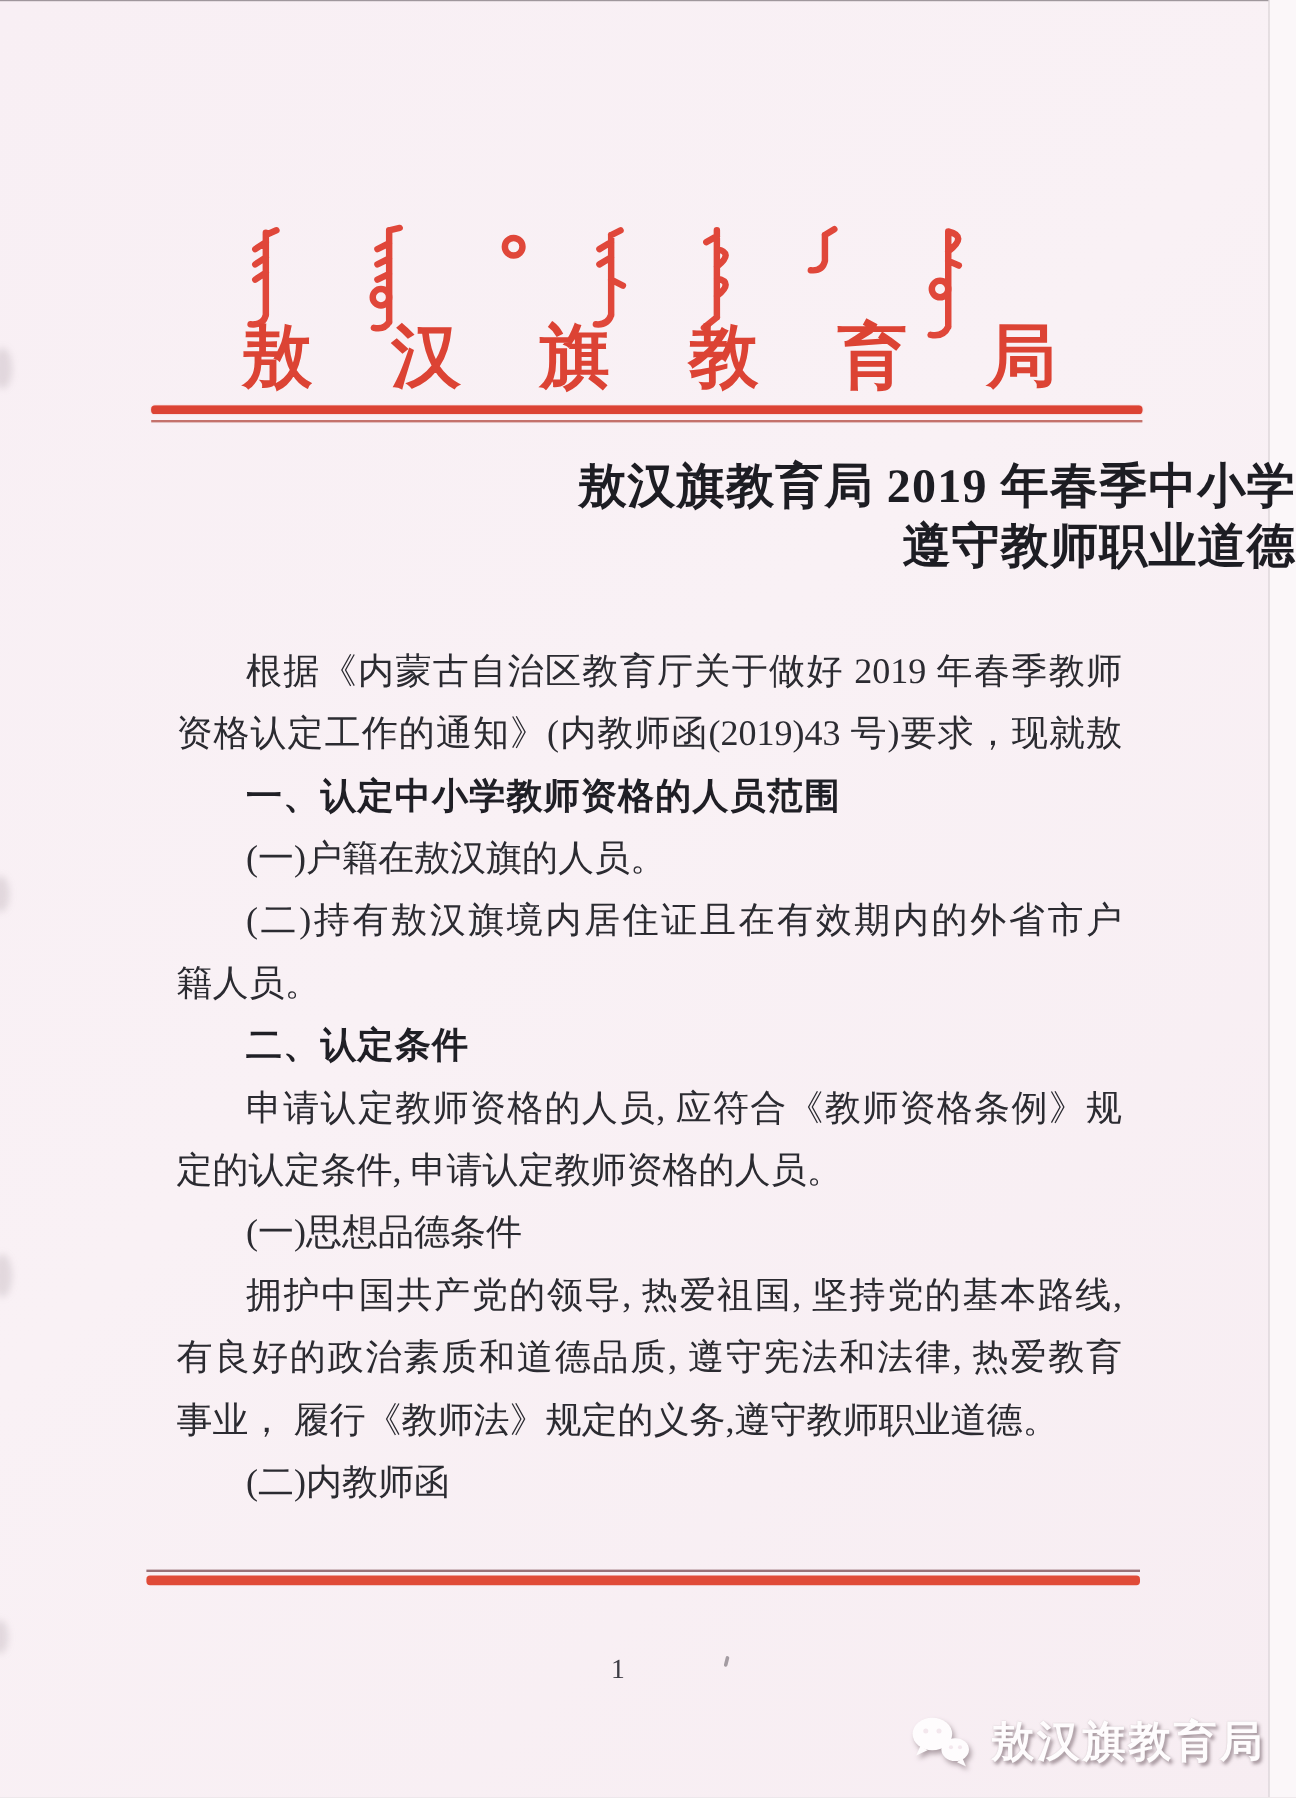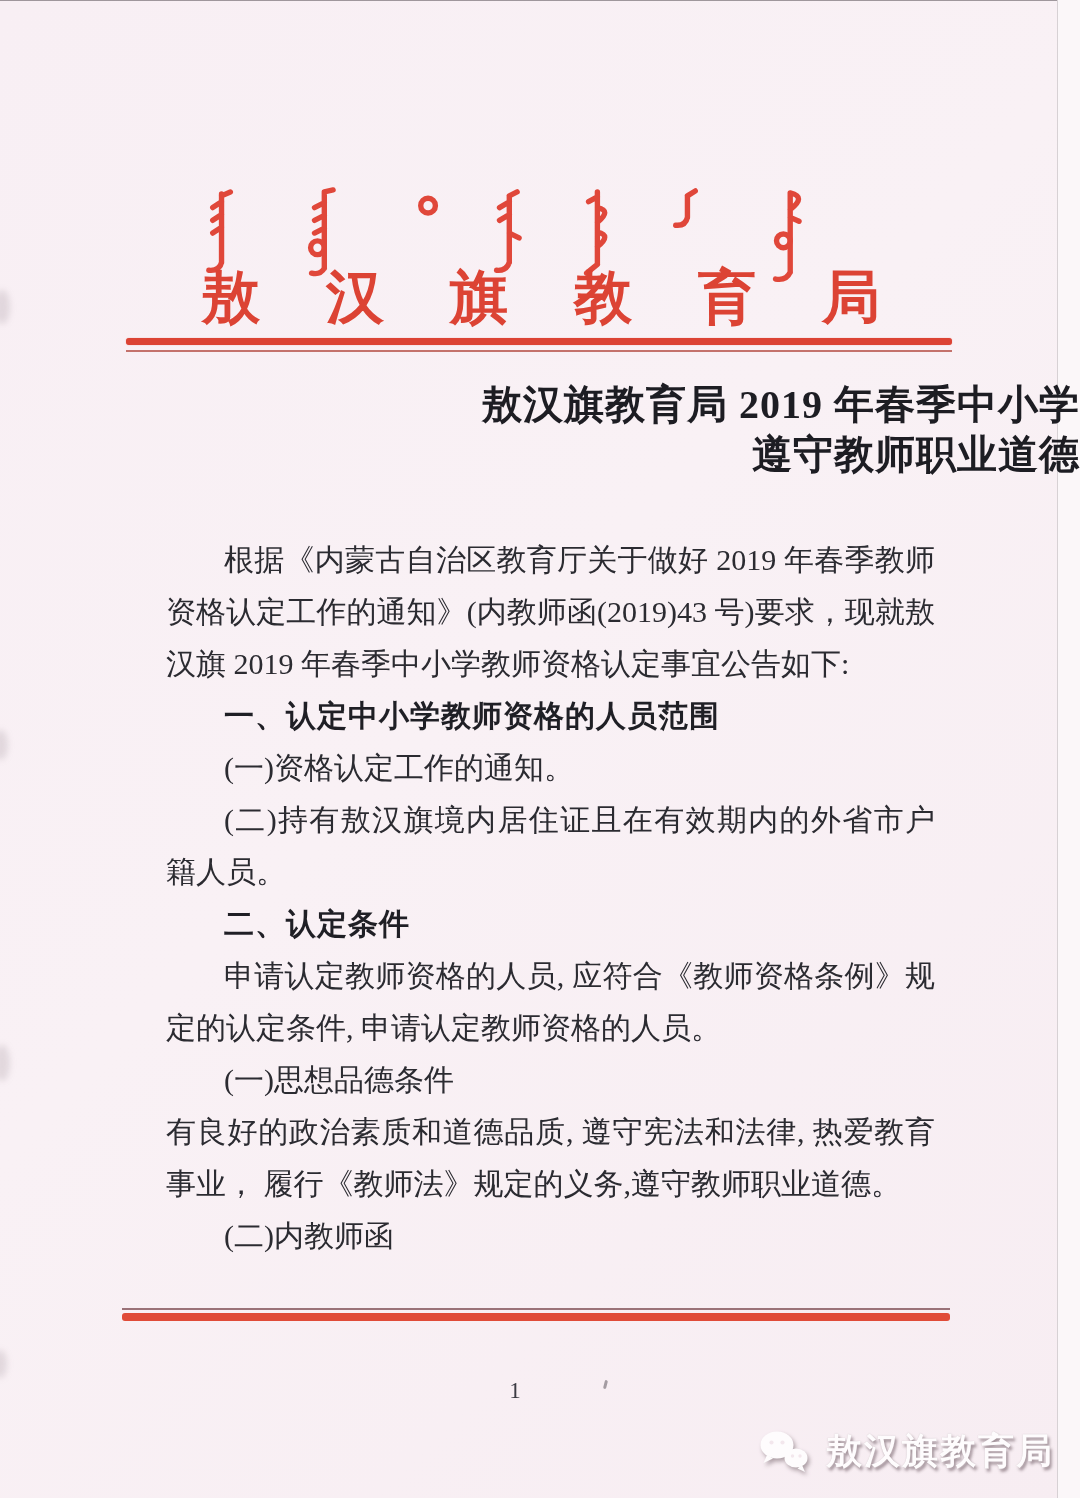--- a/index.html
+++ b/index.html
@@ -29,21 +29,21 @@
   }
   .rule-thick-top{position:absolute;left:126px;top:338px;width:826px;height:7px;background:#dc4334;border-radius:3px;box-shadow:0 0 1px rgba(220,67,52,.6);}
   .rule-thin-top{position:absolute;left:126px;top:350px;width:826px;height:2px;background:#c4726c;}
 
   
   .title{position:absolute;left:0;top:380px;width:1080px;text-align:right;
     font-weight:bold;color:#1d1d23;font-size:40px;line-height:50px;letter-spacing:1px;}
 
   
   .body{position:absolute;left:147px;top:534px;width:788px;font-size:30px;line-height:52px;color:#2b2b31;}
-  .bline{height:52px;white-space:nowrap;margin-left:19px;}
+  .bline{height:52px;white-space:nowrap;}
   .bline.j{white-space:normal;text-align:justify;text-align-last:justify;overflow:hidden;}
   .bline.j::after{content:"";display:inline-block;width:100%;height:0;}
   .bline.ind{text-indent:58px;}
   .bline.hd{font-family:"Liberation Sans","DejaVu Sans",sans-serif;font-weight:700;color:#1f1f25;letter-spacing:1px;}
 
   
   .rule-thin-bot{position:absolute;left:122px;top:1308px;width:828px;height:2px;background:#9a7278;}
   .rule-thick-bot{position:absolute;left:122px;top:1313px;width:828px;height:8px;background:#e04b38;border-radius:3px;}
   .pageno{position:absolute;left:0;top:1378px;width:1030px;text-align:center;
     font-size:23px;color:#3c3c44;font-family:"Liberation Serif","DejaVu Serif",serif;}
@@ -100,29 +100,29 @@
   <div class="rule-thin-top"></div>
 
   <div class="title">
     <div>敖汉旗教育局 2019 年春季中小学</div>
     <div>遵守教师职业道德</div>
   </div>
 
   <div class="body">
     <div class="bline ind j">根据《内蒙古自治区教育厅关于做好 2019 年春季教师</div>
     <div class="bline j">资格认定工作的通知》(内教师函(2019)43 号)要求，现就敖</div>
-    <div class="bline">汉旗 2019 年春季中小学教师资格认定事宜公告如下:</div>
     <div class="bline ind hd">一、认定中小学教师资格的人员范围</div>
-    <div class="bline ind">(一)资格认定工作的通知。</div>
+    <div class="bline ind">(一)户籍在敖汉旗的人员。</div>
     <div class="bline ind j">(二)持有敖汉旗境内居住证且在有效期内的外省市户</div>
     <div class="bline">籍人员。</div>
     <div class="bline ind hd">二、认定条件</div>
     <div class="bline ind j">申请认定教师资格的人员, 应符合《教师资格条例》规</div>
     <div class="bline">定的认定条件, 申请认定教师资格的人员。</div>
     <div class="bline ind">(一)思想品德条件</div>
+    <div class="bline ind j">拥护中国共产党的领导, 热爱祖国, 坚持党的基本路线,</div>
     <div class="bline j">有良好的政治素质和道德品质, 遵守宪法和法律, 热爱教育</div>
     <div class="bline">事业， 履行《教师法》规定的义务,遵守教师职业道德。</div>
     <div class="bline ind">(二)内教师函</div>
   </div>
 
   <div class="rule-thin-bot"></div>
   <div class="rule-thick-bot"></div>
 
   <div class="pageno">1</div>
 

